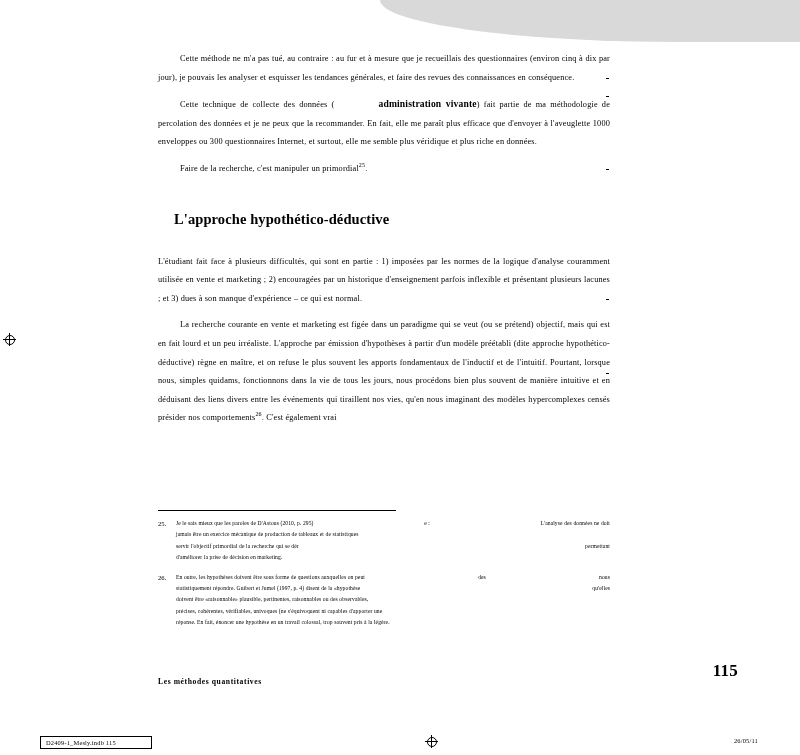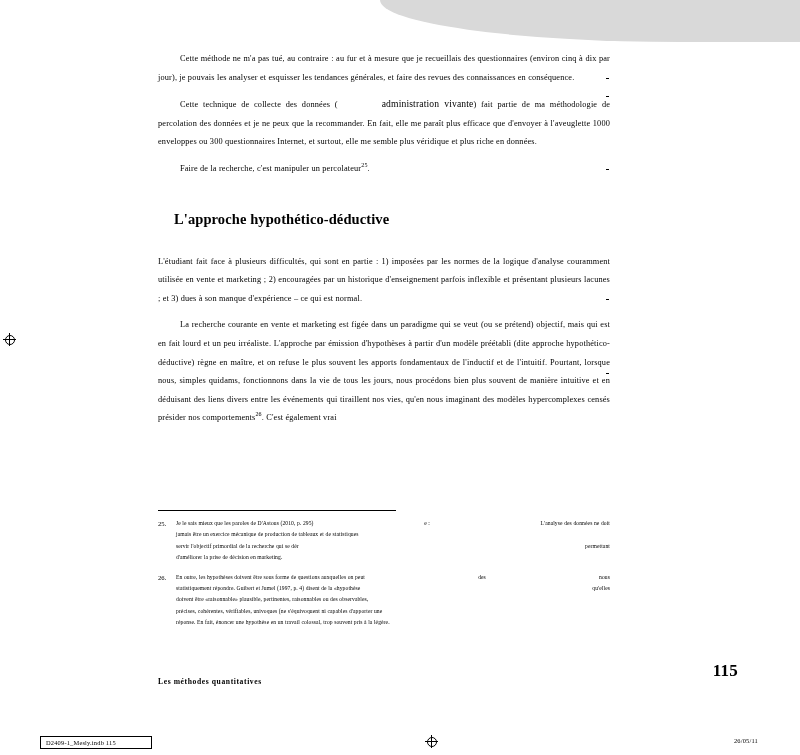--- a/index.html
+++ b/index.html
@@ -58,21 +58,21 @@
   .gap-md { height: 14px; }
 
   h2.heading {
     font-size: 14.5px;
     font-weight: bold;
     margin: 16px;
     line-height: 20px;
     letter-spacing: 0.1px;
   }
 
-  .bold-inline { font-weight: normal; font-size: 9.6px; margin-left: 44px; }
+  .bold-inline { font-weight: bold; font-size: 9.6px; margin-left: 44px; }
 
   sup.fnref {
     font-size: 6px;
     vertical-align: super;
     line-height: 0;
   }
 
   
   .fn-rule {
     position: absolute;
@@ -196,21 +196,21 @@
   <div class="doc">
 
     <p class="body indent">Cette méthode ne m'a pas tué, au contraire : au fur et à mesure que je recueillais des questionnaires (environ cinq à dix par jour), je pouvais les analyser et esquisser les tendances générales, et faire des revues des connaissances en conséquence.</p>
 
     <div class="gap-sm"></div>
 
     <p class="body indent"><span>Cette technique de collecte des données (</span><span class="bold-inline">administration vivante</span><span>) fait partie de ma méthodologie de percolation des données et je ne peux que la recommander. En fait, elle me paraît plus efficace que d'envoyer à l'aveuglette 1000 enveloppes ou 300 questionnaires Internet, et surtout, elle me semble plus véridique et plus riche en données.</span></p>
 
     <div class="gap-sm"></div>
 
-    <p class="body indent"><span>Faire de la recherche, c'est manipuler un percolateur</span><sup class="fnref">25</sup>.</p>
+    <p class="body indent"><span>Faire de la recherche, c'est manipuler un primordial</span><sup class="fnref">25</sup>.</p>
 
     <div class="gap-md"></div>
 
     <h2 class="heading">L'approche hypothético-déductive</h2>
 
     <div class="gap-sm"></div>
 
     <p class="body">L'étudiant fait face à plusieurs difficultés, qui sont en partie : 1) imposées par les normes de la logique d'analyse couramment utilisée en vente et marketing ; 2) encouragées par un historique d'enseignement parfois inflexible et présentant plusieurs lacunes ; et 3) dues à son manque d'expérience – ce qui est normal.</p>
 
     <div class="gap-sm"></div>

